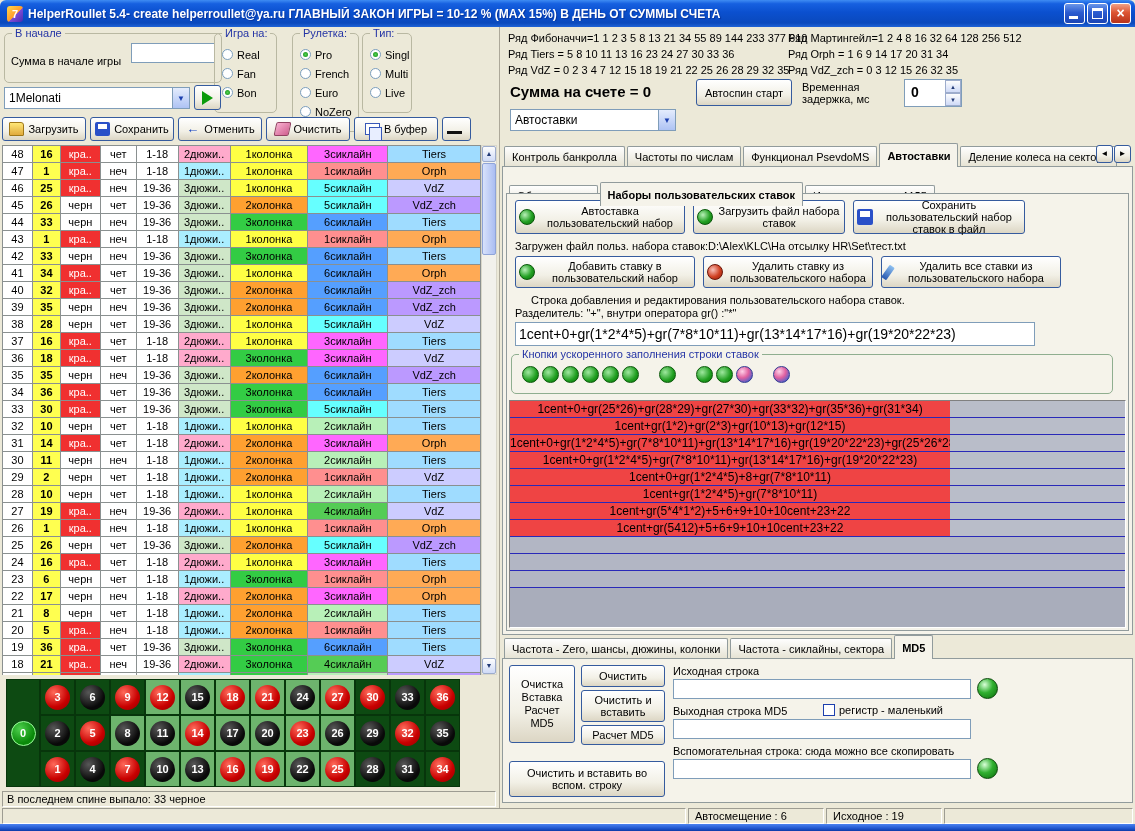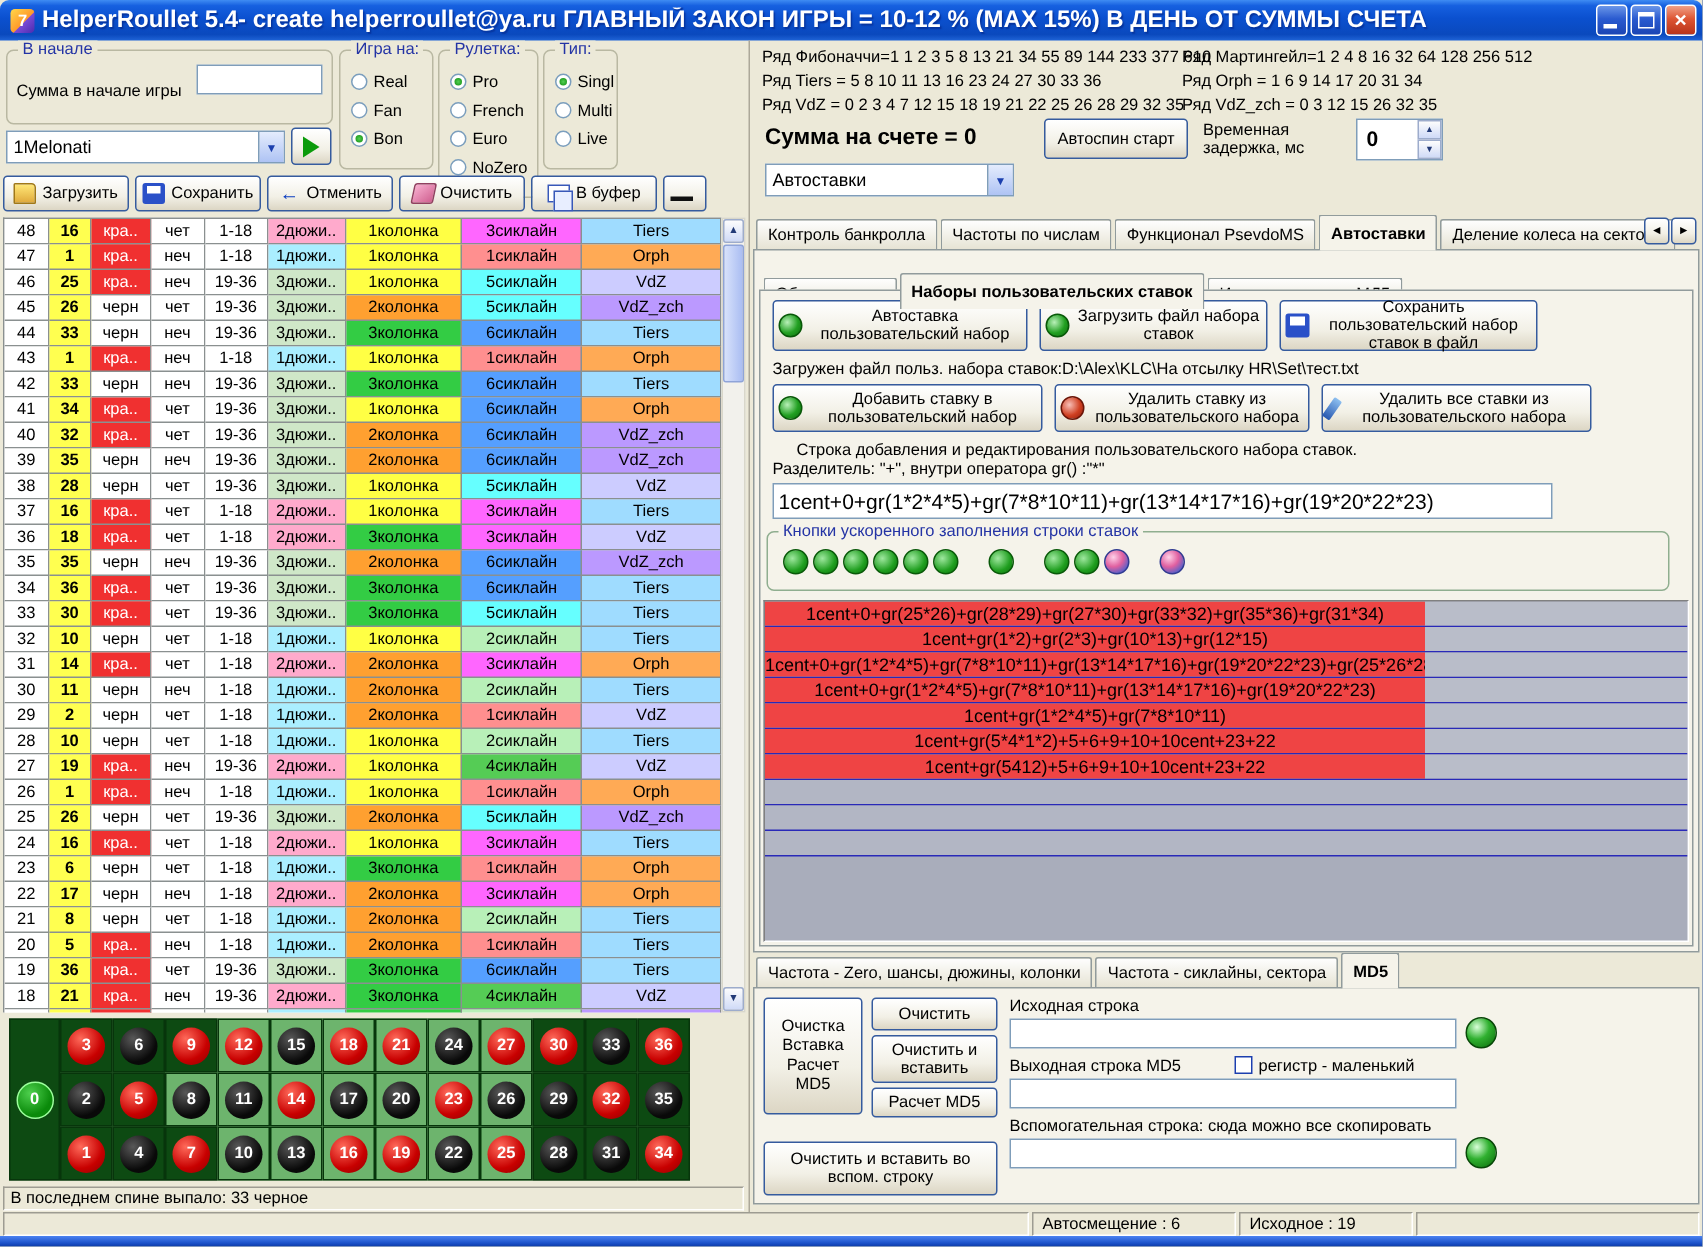--- a/index.html
+++ b/index.html
@@ -6,21 +6,21 @@
   *{box-sizing:border-box;}
   .win{position:relative;width:1135px;height:831px;background:#ece9d8;overflow:hidden;
        font-family:"Liberation Sans",sans-serif;font-size:11px;color:#000;}
   
   .titlebar{position:absolute;left:0;top:0;width:1135px;height:27px;
     background:linear-gradient(180deg,#3f8cf3 0%,#1660e0 14%,#0b50cf 45%,#0a49bd 85%,#1f63d6 100%);
     border-radius:6px 6px 0 0;display:flex;align-items:center;padding:0 4px;}
   .appicon{width:16px;height:16px;margin:0 5px 0 3px;border-radius:3px;
     background:linear-gradient(135deg,#ffd84a 0%,#ff9a2a 55%,#7a4bd6 56%,#4a2bb0 100%);
     color:#fff;font-weight:bold;font-size:11px;text-align:center;line-height:16px;}
-  .title-text{color:#fff;font-weight:bold;font-size:16px;text-shadow:1px 1px 1px #06339c;
+  .title-text{color:#fff;font-weight:bold;font-size:12px;text-shadow:1px 1px 1px #06339c;
     white-space:nowrap;overflow:hidden;flex:1;}
   .tbb{width:21px;height:21px;margin-left:2px;border:1px solid #fff;border-radius:3px;
     background:linear-gradient(180deg,#6a96e8,#2a5bd0 45%,#1b45b4);position:relative;padding:0;cursor:default;}
   .tbb.close{background:linear-gradient(180deg,#f0a086,#dd5533 45%,#b8331a);}
   .g-min{position:absolute;left:4px;bottom:4px;width:9px;height:3px;background:#fff;}
   .g-max{position:absolute;left:4px;top:4px;width:11px;height:11px;border:1px solid #fff;border-top:3px solid #fff;}
   .g-close{color:#fff;font-weight:bold;font-size:14px;line-height:19px;}
   
   .xpbtn{border:1px solid #355b9e;border-radius:3px;background:linear-gradient(180deg,#ffffff,#f2f0e6 60%,#dcd6c4);
     font-family:"Liberation Sans",sans-serif;font-size:11px;color:#000;cursor:default;
@@ -134,21 +134,21 @@
         <span class="g-max"></span>
       </button>
     <button class="tbb close"><span class="g-close">×</span></button>
   </div>
 
   <div class="groupbox" style="left:4px;top:33px;width:218px;height:50px;">
     <span class="gtitle">В начале</span>
     <span class="lbl" style="left:6px;top:21px;">Сумма в начале игры</span>
     <input class="tin" style="position: absolute; left: 126px; top: 9px; width: 84px; height: 20px;" value="">
   </div>
-  <div class="groupbox" style="left:226px;top:33px;width:63px;height:80px;">
+  <div class="groupbox" style="left:214px;top:33px;width:63px;height:80px;">
     <span class="gtitle">Игра на:</span>
     <div id="game-opts" style="padding-top:11px;">
         <div class="radio-row">
           <span class="radio"></span>
           <span>Real</span>
         </div>
         <div class="radio-row">
           <span class="radio"></span>
           <span>Fan</span>
         </div>
@@ -817,20 +817,24 @@
             </div>
             <div class="lrow">
               <span class="ltext">1cent+0+gr(1*2*4*5)+gr(7*8*10*11)+gr(13*14*17*16)+gr(19*20*22*23)+gr(25*26*28*29)+...</span>
               <span class="lpad"></span>
             </div>
             <div class="lrow">
               <span class="ltext">1cent+0+gr(1*2*4*5)+gr(7*8*10*11)+gr(13*14*17*16)+gr(19*20*22*23)</span>
               <span class="lpad"></span>
             </div>
             <div class="lrow">
+              <span class="ltext">1cent+0+gr(1*2*4*5)+8+gr(7*8*10*11)</span>
+              <span class="lpad"></span>
+            </div>
+            <div class="lrow">
               <span class="ltext">1cent+gr(1*2*4*5)+gr(7*8*10*11)</span>
               <span class="lpad"></span>
             </div>
             <div class="lrow">
               <span class="ltext">1cent+gr(5*4*1*2)+5+6+9+10+10cent+23+22</span>
               <span class="lpad"></span>
             </div>
             <div class="lrow">
               <span class="ltext">1cent+gr(5412)+5+6+9+10+10cent+23+22</span>
               <span class="lpad"></span>

